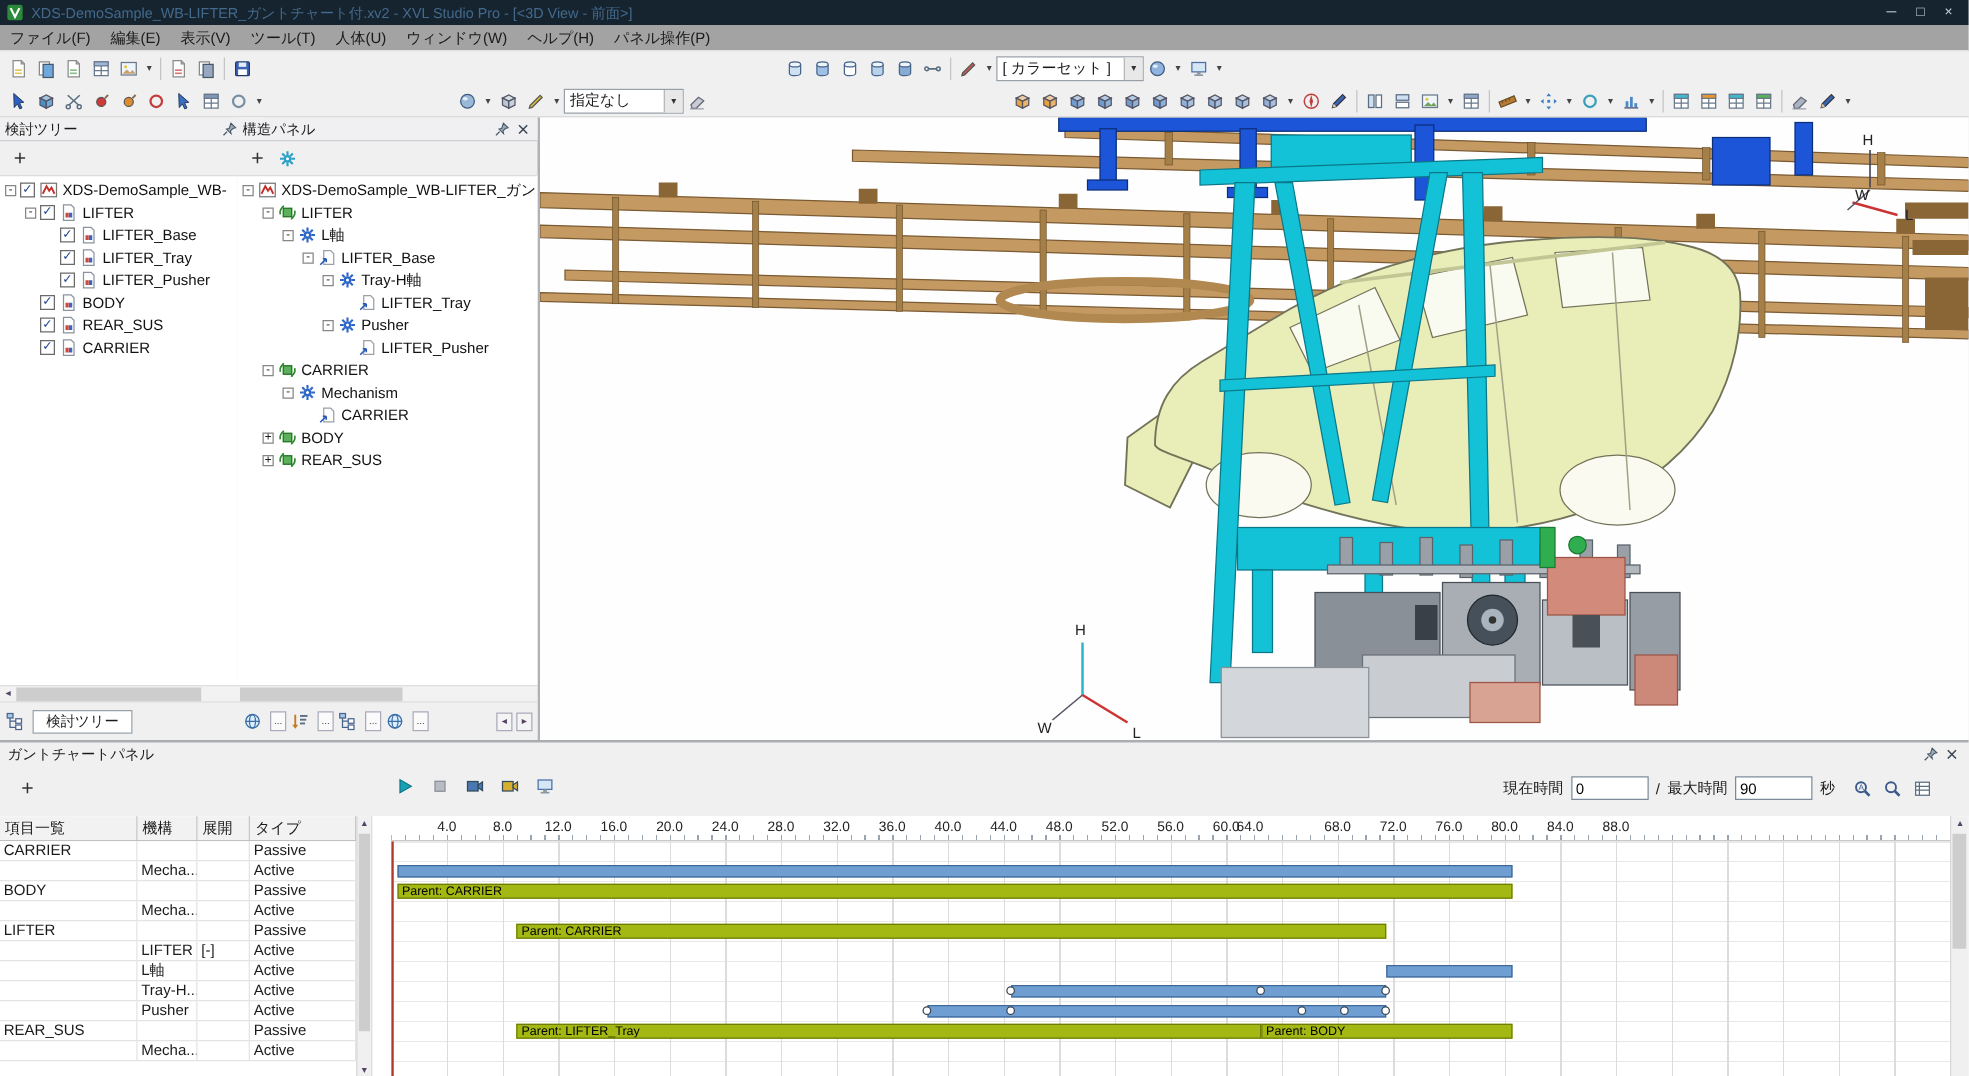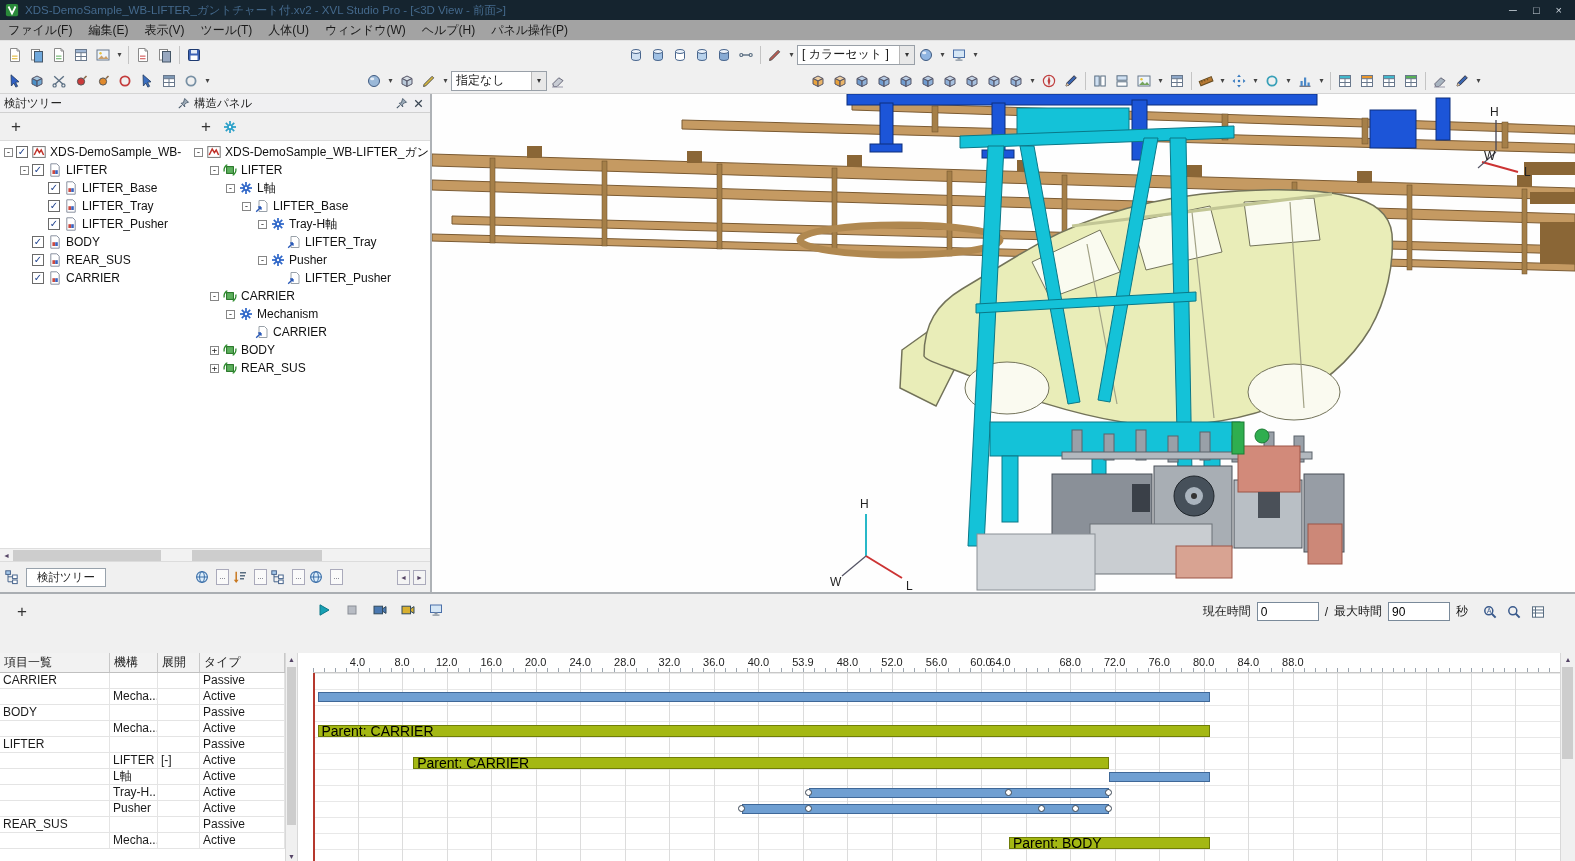--- a/index.html
+++ b/index.html
@@ -98,22 +98,22 @@
   border-left:1px solid #d8d8d8;border-right:1px solid #d8d8d8;}
 #gantt-gap{position:absolute;left:298px;top:0;width:15px;height:210px;background:#fff;}
 #gantt-chart{position:absolute;left:313px;top:0;width:1247px;height:210px;}
 #gantt-ruler{position:relative;height:20px;background:#fff;border-bottom:1px solid #c8c8c8;}
 .tick-label{position:absolute;top:3px;font-size:11px;color:#222;transform:translateX(-50%);}
 #minor-ticks{position:absolute;left:0;bottom:0;width:100%;height:4px;}
 #gantt-rows{position:relative;height:190px;overflow:hidden;}
 #redline{position:absolute;left:0;top:0;width:2px;height:190px;background:#b5382d;}
 .bar{position:absolute;overflow:hidden;white-space:nowrap;}
 .bar.blue{height:10px;background:#6f9fd2;border:1px solid #3f6898;}
-.bar.green{height:12px;background:#a4b813;border:1px solid #6f7d08;font-size:14px;
-  line-height:11px;color:#000;padding-left:3px;margin-top:18px;}
+.bar.green{height:12px;background:#a4b813;border:1px solid #6f7d08;font-size:10px;
+  line-height:11px;color:#000;padding-left:3px;}
 .marker{position:absolute;width:7px;height:7px;border-radius:50%;background:#fff;
   border:1px solid #3a4654;}
 #gantt-rscroll{position:absolute;left:1560px;top:0;width:15px;height:210px;background:#f0f0f0;
   border-left:1px solid #d8d8d8;}
 .vsarrow{position:absolute;left:0;width:100%;height:13px;font-size:7px;color:#546;display:flex;
   align-items:center;justify-content:center;}
 .vsthumb{position:absolute;left:1px;background:#cdcdcd;}
 </style>
 </head>
 <body>
@@ -1192,20 +1192,35 @@
           <line x1="1064" y1="58" x2="1046" y2="74" stroke="#556" stroke-width="1.2"></line>
           <text x="1058" y="22">H</text>
           <text x="1052" y="66">W</text>
           <text x="1092" y="82">L</text>
         </g>
       </svg>
     </div>
   </div>
 
   <div id="gantt">
+    <div id="gantt-titlebar">
+      <span id="gantt-title">ガントチャートパネル</span>
+      <span class="pbtn">
+          <svg width="13" height="13" viewBox="0 0 16 16">
+            <path d="M9.5 1.8l4.7 4.7-2.7.7-2.4 2.4.6 2.7-4.6-4.6 2.7-.6z" fill="#9aa8b6" stroke="#445566"></path>
+            <line x1="5.8" y1="10.2" x2="2.2" y2="13.8" stroke="#445566" stroke-width="1.3"></line>
+          </svg>
+        </span>
+      <span class="pbtn">
+          <svg width="13" height="13" viewBox="0 0 16 16">
+            <line x1="4" y1="4" x2="12" y2="12" stroke="#3a4654" stroke-width="1.5"></line>
+            <line x1="12" y1="4" x2="4" y2="12" stroke="#3a4654" stroke-width="1.5"></line>
+          </svg>
+        </span>
+    </div>
     <div id="gantt-toolbar">
       <span class="plus" id="gantt-plus">+</span>
       <div id="gantt-controls">
           <span class="nicon">
             <svg width="16" height="16" viewBox="0 0 16 16" xmlns="http://www.w3.org/2000/svg">
               <path d="M4 2.8L13 8l-9 5.2z" fill="#18a0b4" stroke="#0c7888"></path>
             </svg>
           </span>
           <span class="nicon">
             <svg width="16" height="16" viewBox="0 0 16 16" xmlns="http://www.w3.org/2000/svg">
@@ -1353,21 +1368,21 @@
             <div class="tick-label" style="left: 44.5px;">4.0</div>
             <div class="tick-label" style="left: 89.1px;">8.0</div>
             <div class="tick-label" style="left: 133.6px;">12.0</div>
             <div class="tick-label" style="left: 178.1px;">16.0</div>
             <div class="tick-label" style="left: 222.7px;">20.0</div>
             <div class="tick-label" style="left: 267.2px;">24.0</div>
             <div class="tick-label" style="left: 311.8px;">28.0</div>
             <div class="tick-label" style="left: 356.3px;">32.0</div>
             <div class="tick-label" style="left: 400.8px;">36.0</div>
             <div class="tick-label" style="left: 445.4px;">40.0</div>
-            <div class="tick-label" style="left: 489.9px;">53.9</div>
+            <div class="tick-label" style="left: 489.9px;">44.0</div>
             <div class="tick-label" style="left: 534.4px;">48.0</div>
             <div class="tick-label" style="left: 579px;">52.0</div>
             <div class="tick-label" style="left: 623.5px;">56.0</div>
             <div class="tick-label" style="left: 668px;">60.0</div>
             <div class="tick-label" style="left: 679px; padding-left: 16px;">64.0</div>
             <div class="tick-label" style="left: 757.1px;">68.0</div>
             <div class="tick-label" style="left: 801.6px;">72.0</div>
             <div class="tick-label" style="left: 846.2px;">76.0</div>
             <div class="tick-label" style="left: 890.7px;">80.0</div>
             <div class="tick-label" style="left: 935.3px;">84.0</div>
@@ -1382,20 +1397,21 @@
             <div class="bar blue" style="left: 495.5px; width: 300.6px; top: 115px;"></div>
             <div class="marker" style="left: 491.5px; top: 116px;"></div>
             <div class="marker" style="left: 691.9px; top: 116px;"></div>
             <div class="marker" style="left: 792.1px; top: 116px;"></div>
             <div class="bar blue" style="left: 428.7px; width: 367.4px; top: 131px;"></div>
             <div class="marker" style="left: 424.7px; top: 132px;"></div>
             <div class="marker" style="left: 491.5px; top: 132px;"></div>
             <div class="marker" style="left: 725.3px; top: 132px;"></div>
             <div class="marker" style="left: 758.7px; top: 132px;"></div>
             <div class="marker" style="left: 792.1px; top: 132px;"></div>
+            <div class="bar green" style="left: 100.2px; width: 595.7px; top: 146px;">Parent: LIFTER_Tray</div>
             <div class="bar green" style="left: 695.9px; width: 201.5px; top: 146px;">Parent: BODY</div>
           </div>
       </div>
       <div id="gantt-rscroll">
         <span class="vsarrow" style="top:0;">▲</span>
         <div class="vsthumb" style="top:14px;height:92px;width:11px;"></div>
       </div>
     </div>
   </div>
 </div>

